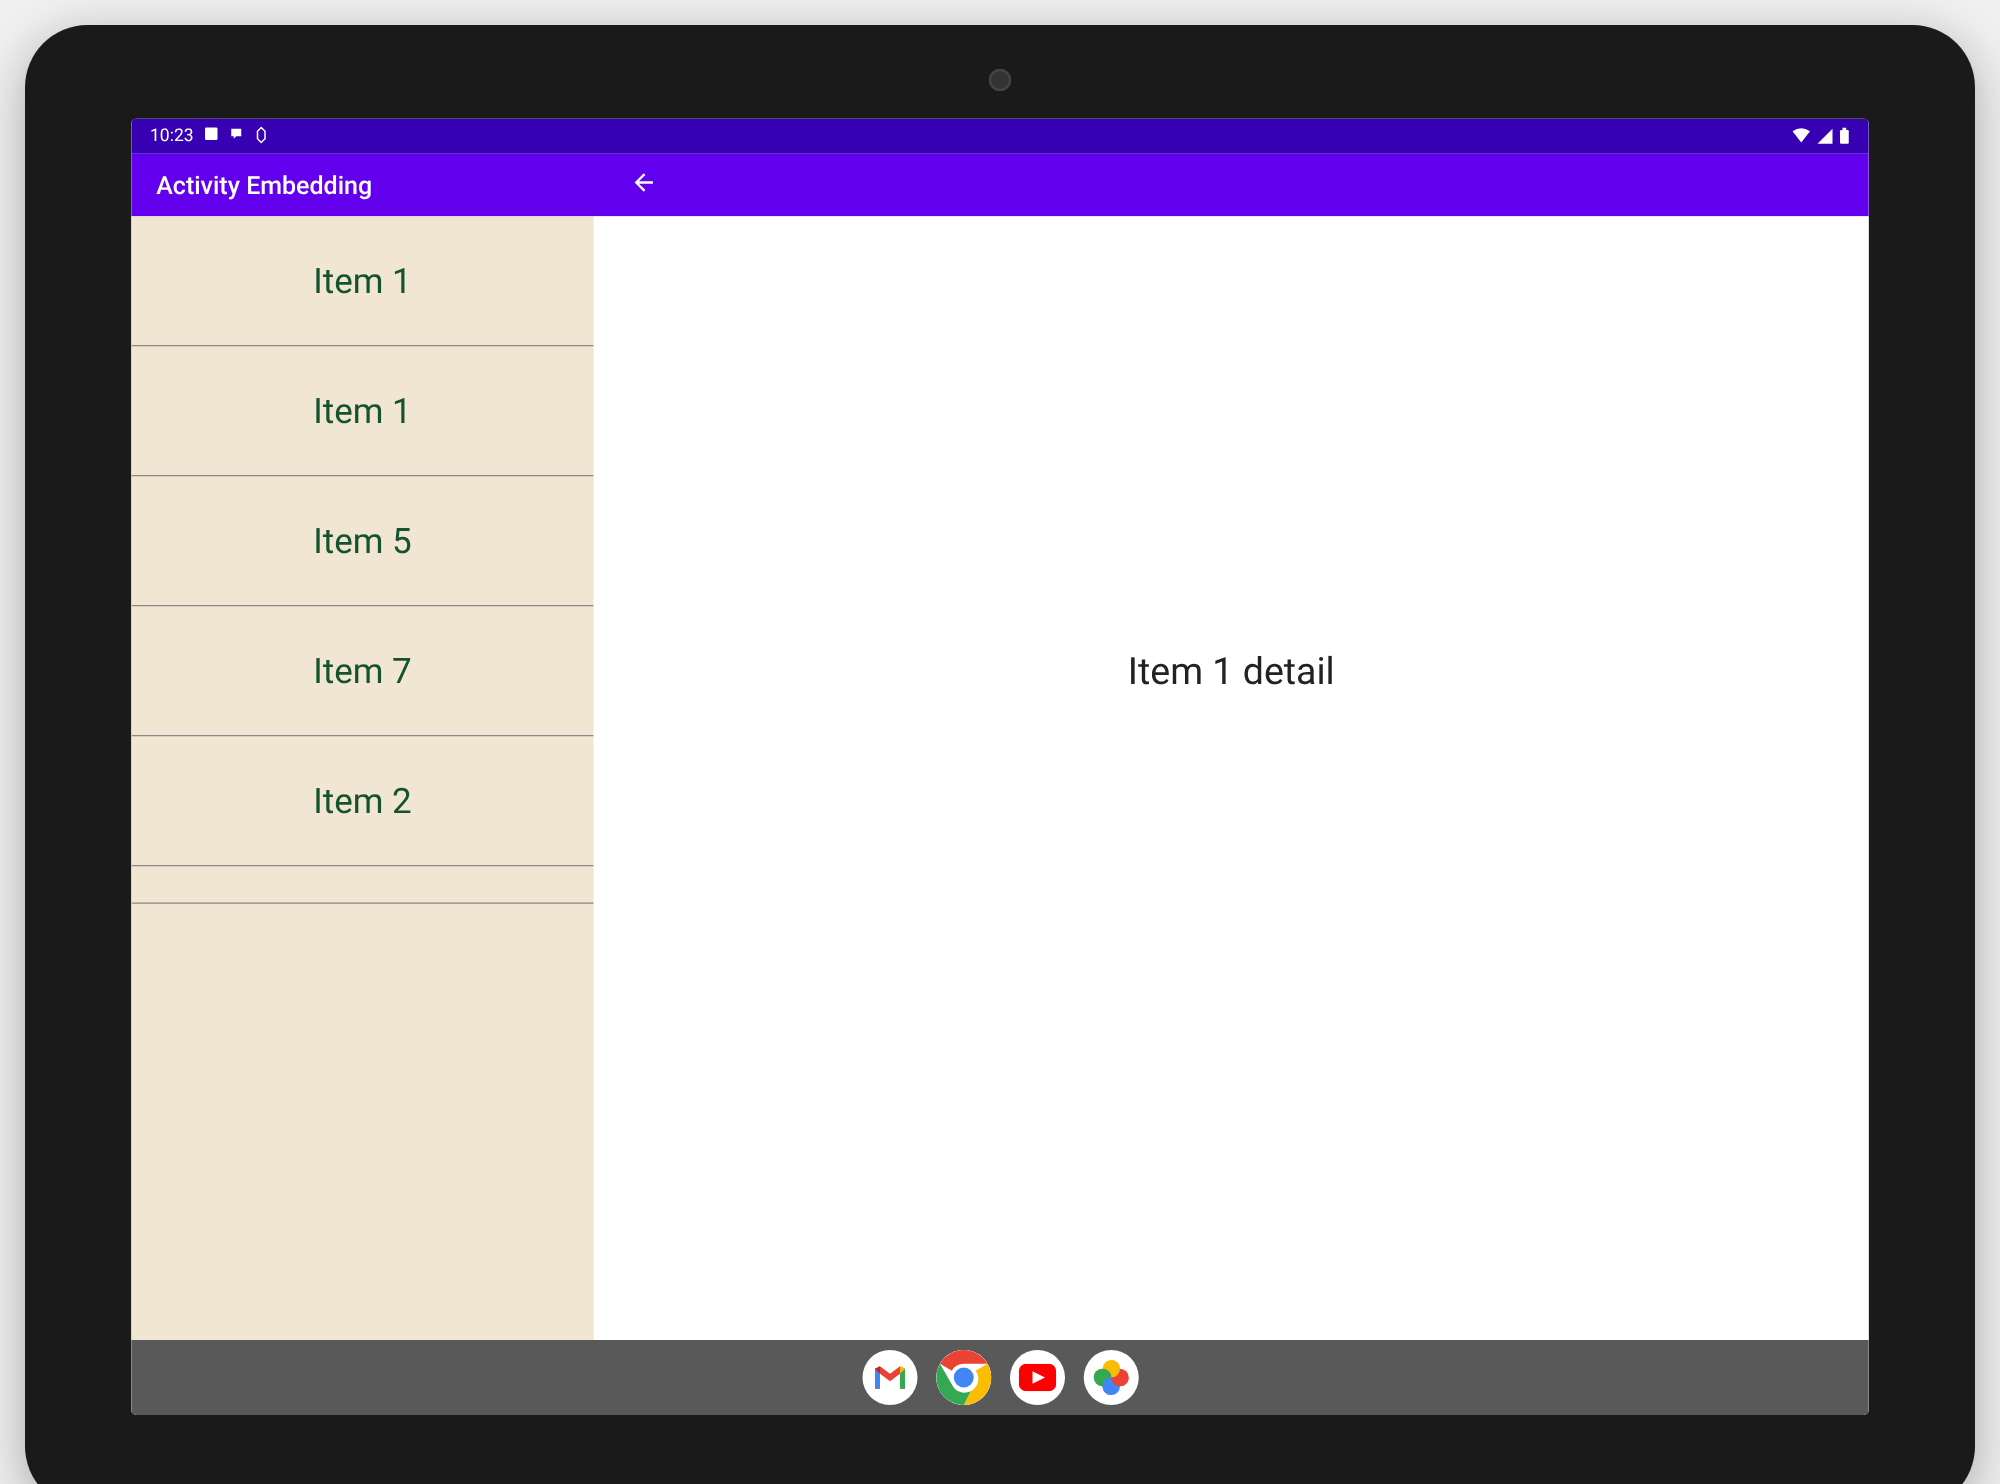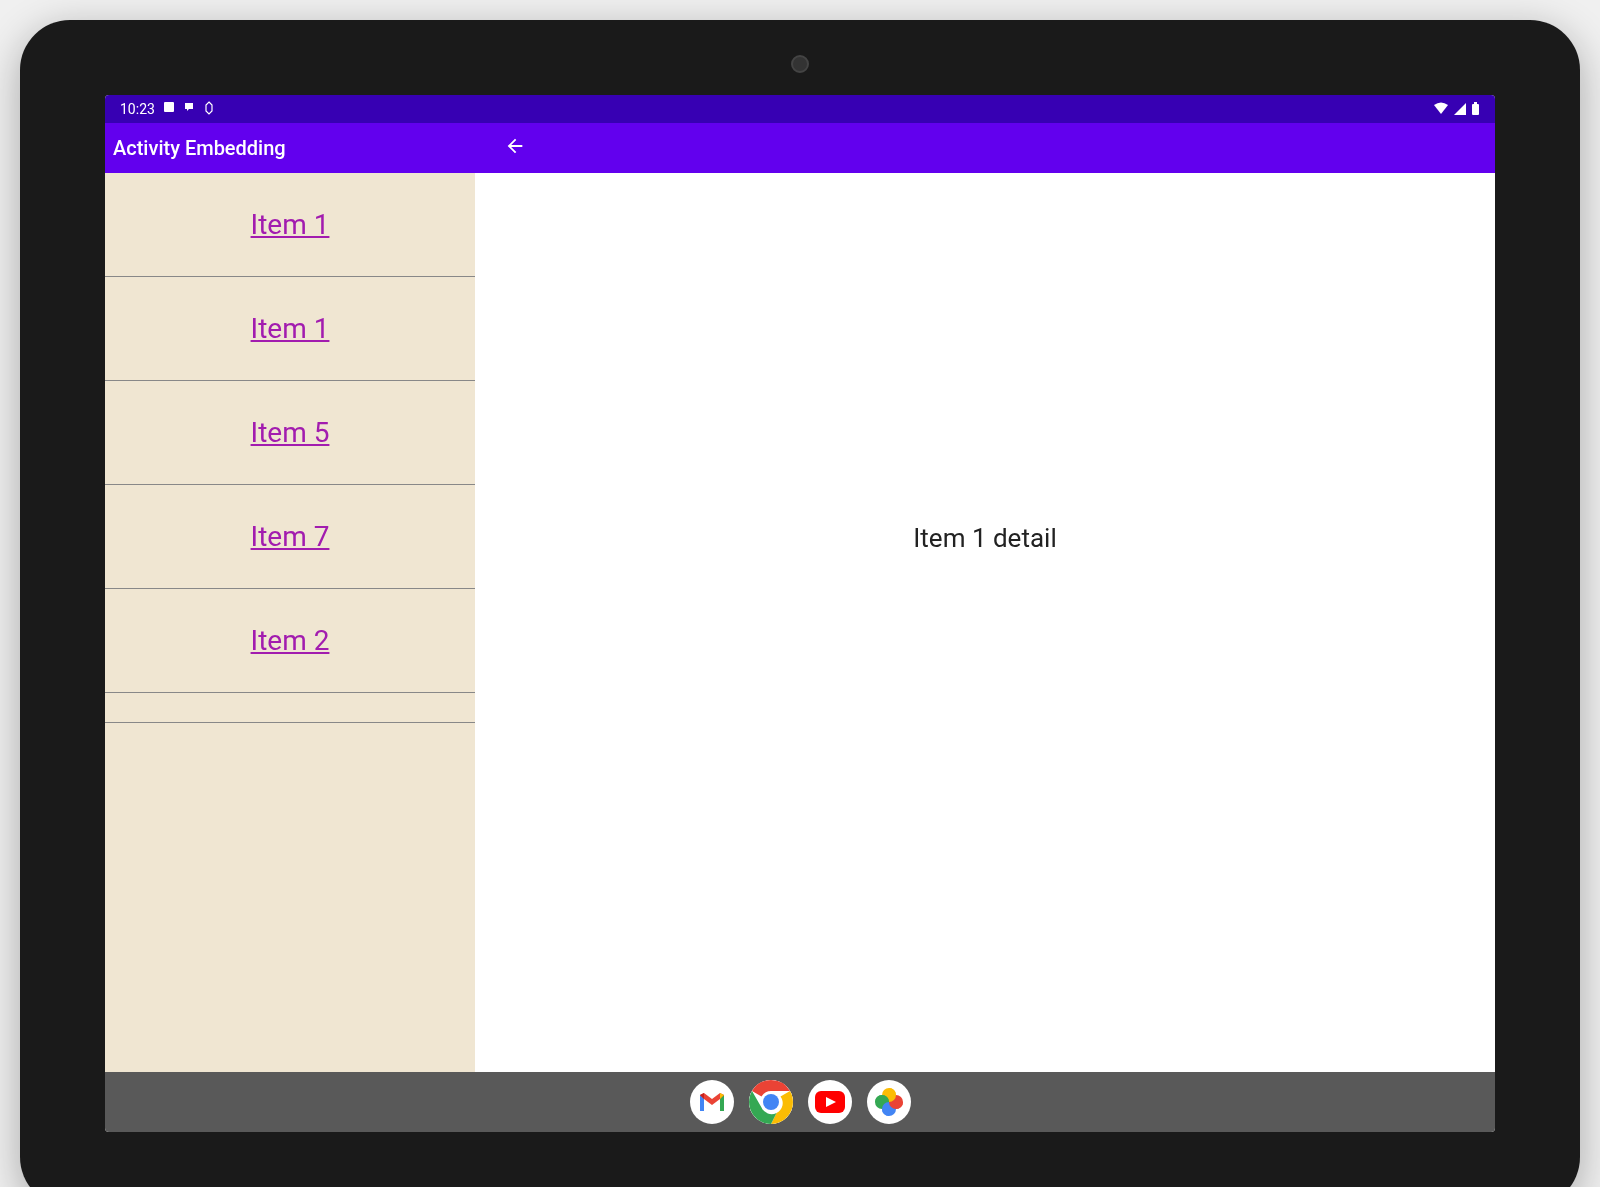--- a/index.html
+++ b/index.html
@@ -81,21 +81,21 @@
     .app-bar {
       height: 50px;
       background: #6200ee;
       display: flex;
       align-items: center;
       color: #fff;
     }
     
     .app-bar-left {
       width: 370px;
-      padding-left: 8px;
+      padding-left: 20px;
       display: flex;
       align-items: center;
     }
     
     .app-title {
       font-size: 20px;
       font-weight: 500;
     }
     
     .app-bar-right {
@@ -127,40 +127,39 @@
       overflow-y: auto;
     }
     
     .list-item {
       height: 104px;
       display: flex;
       align-items: center;
       justify-content: center;
       border-bottom: 1px solid #888;
       font-size: 28px;
-      color: #a21caf;
+      color: #14532d;
       cursor: pointer;
-      text-decoration: underline;
     }
     
     .list-item-partial {
       height: 30px;
       border-bottom: 1px solid #888;
     }
     
     .detail-panel {
       flex: 1;
       background: #fff;
       display: flex;
       align-items: center;
       justify-content: center;
     }
     
     .detail-text {
-      font-size: 26px;
+      font-size: 30px;
       color: #222;
       margin-top: -170px;
     }
     
     .nav-bar {
       height: 60px;
       background: #595959;
       display: flex;
       align-items: center;
       justify-content: center;

